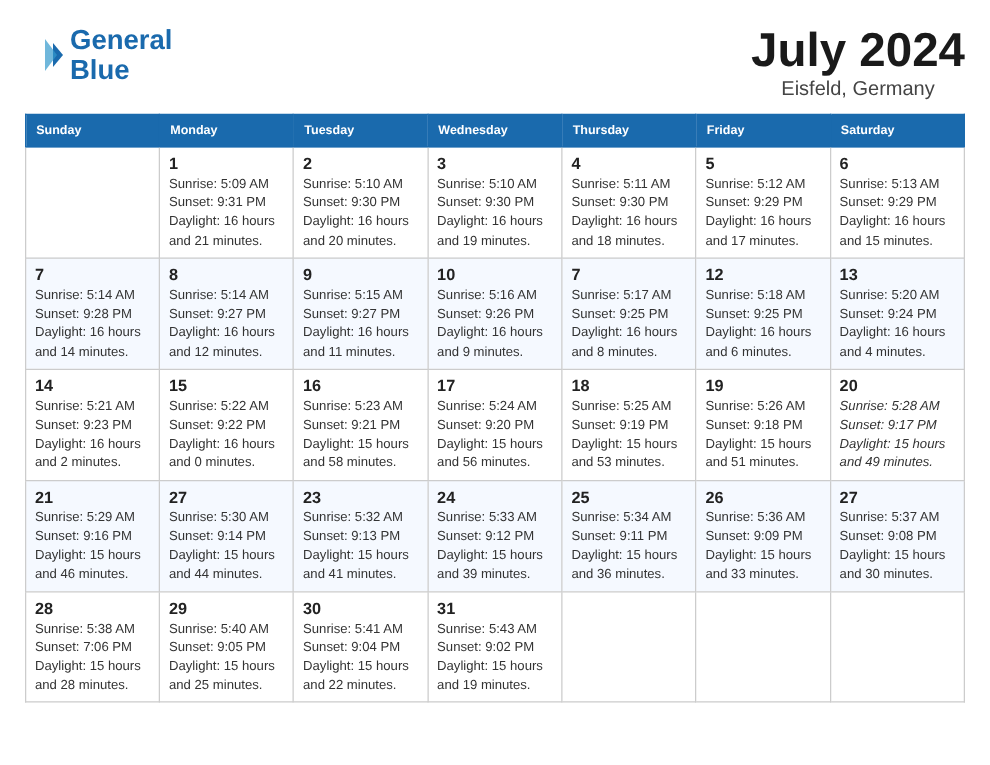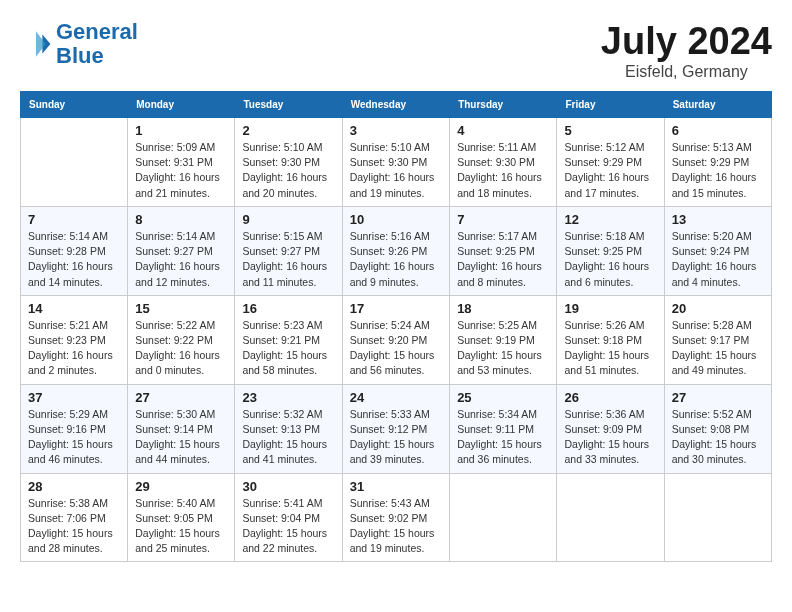--- a/index.html
+++ b/index.html
@@ -255,29 +255,29 @@
         </td>
         <td>
           <span class="day-number">19</span>
           <div class="day-info" style="white-space: pre-line;">Sunrise: 5:26 AM
 Sunset: 9:18 PM
 Daylight: 15 hours
 and 51 minutes.</div>
         </td>
         <td>
           <span class="day-number">20</span>
-          <div class="day-info" style="white-space: pre-line;">Sunrise: 5:28 AM
+          <div class="day-info" style="white-space: pre-line; font-style: italic;">Sunrise: 5:28 AM
 Sunset: 9:17 PM
 Daylight: 15 hours
 and 49 minutes.</div>
         </td>
       </tr>
       <tr>
         <td>
-          <span class="day-number">37</span>
+          <span class="day-number">21</span>
           <div class="day-info" style="white-space: pre-line;">Sunrise: 5:29 AM
 Sunset: 9:16 PM
 Daylight: 15 hours
 and 46 minutes.</div>
         </td>
         <td>
           <span class="day-number">27</span>
           <div class="day-info" style="white-space: pre-line;">Sunrise: 5:30 AM
 Sunset: 9:14 PM
 Daylight: 15 hours
@@ -306,21 +306,21 @@
         </td>
         <td>
           <span class="day-number">26</span>
           <div class="day-info" style="white-space: pre-line;">Sunrise: 5:36 AM
 Sunset: 9:09 PM
 Daylight: 15 hours
 and 33 minutes.</div>
         </td>
         <td>
           <span class="day-number">27</span>
-          <div class="day-info" style="white-space: pre-line;">Sunrise: 5:52 AM
+          <div class="day-info" style="white-space: pre-line;">Sunrise: 5:37 AM
 Sunset: 9:08 PM
 Daylight: 15 hours
 and 30 minutes.</div>
         </td>
       </tr>
       <tr>
         <td>
           <span class="day-number">28</span>
           <div class="day-info" style="white-space: pre-line;">Sunrise: 5:38 AM
 Sunset: 7:06 PM

